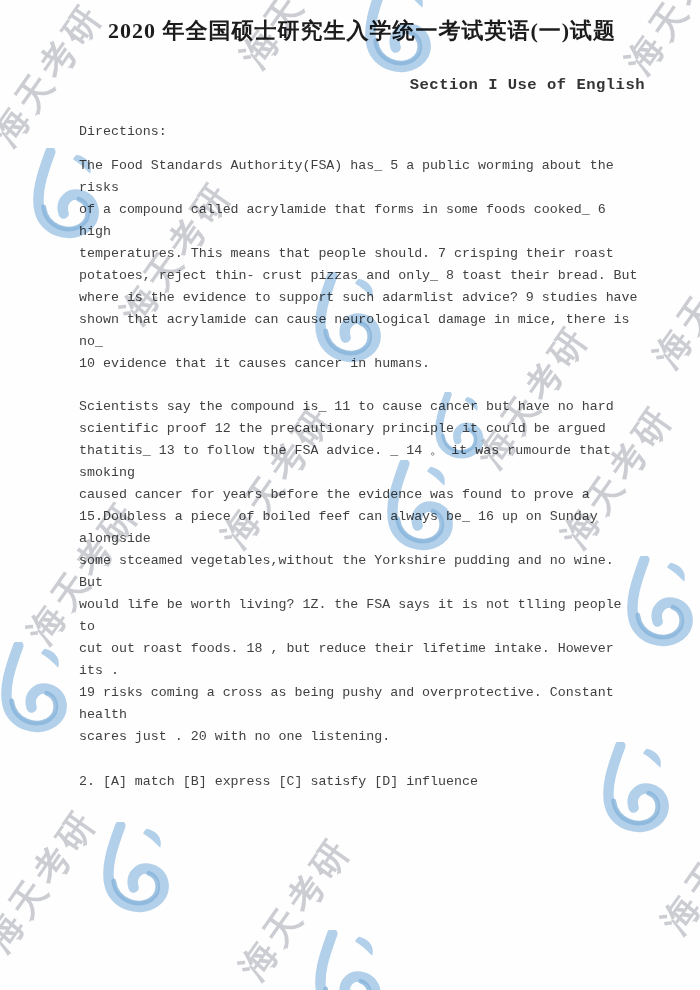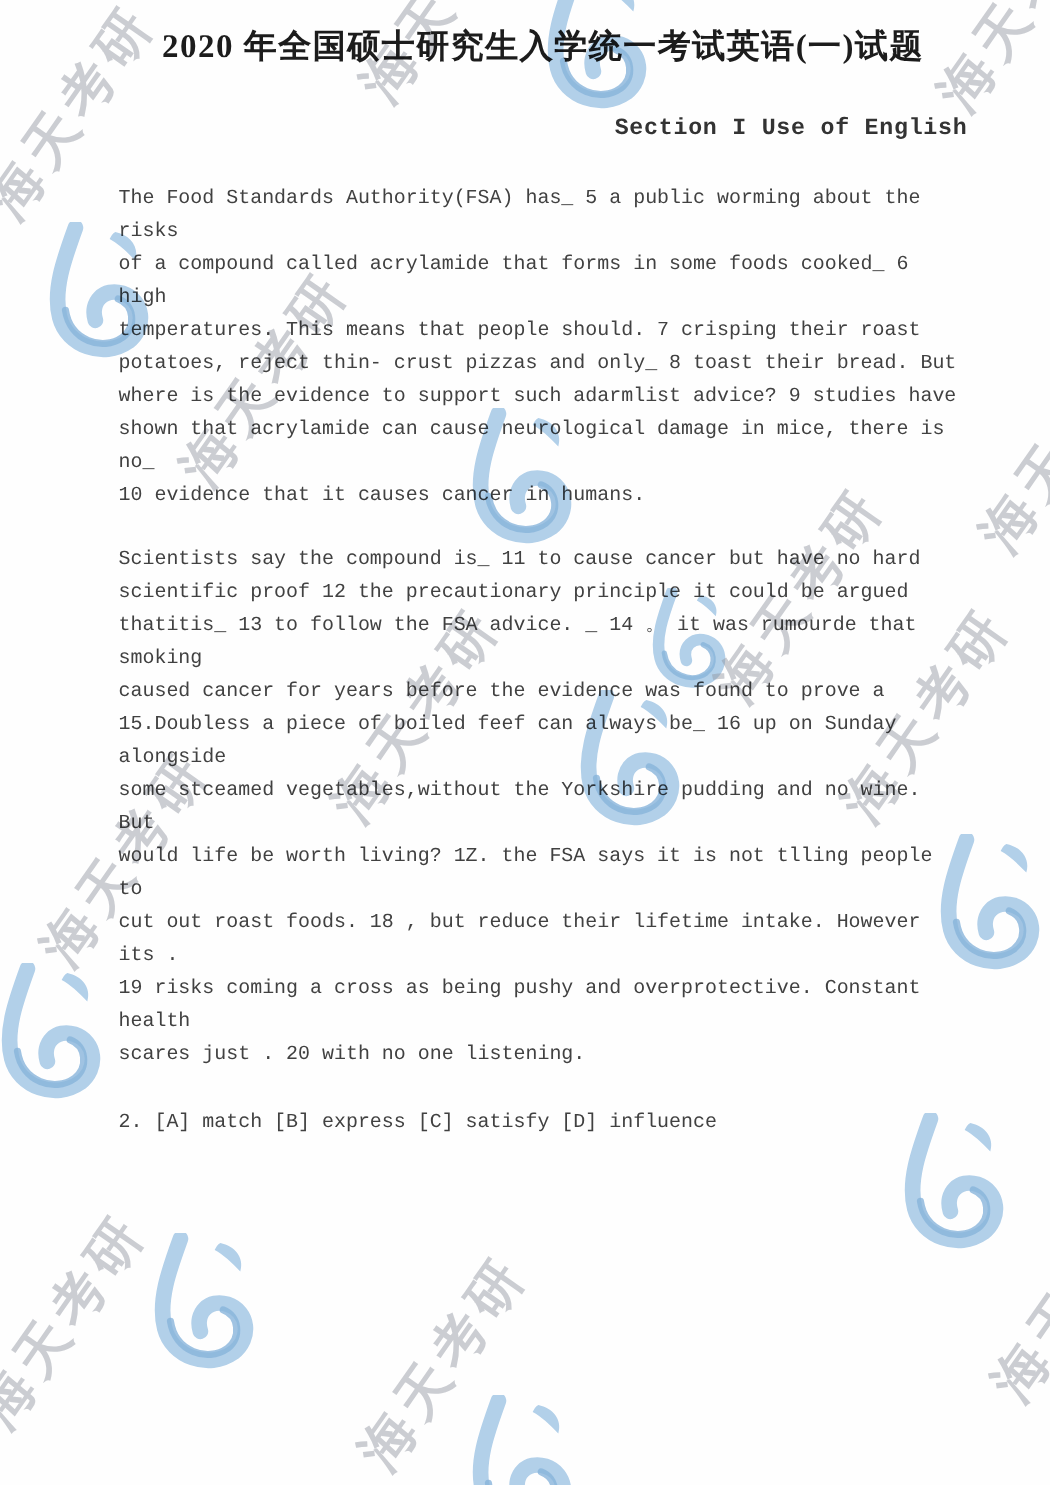--- a/index.html
+++ b/index.html
@@ -132,20 +132,21 @@
     <div class="wm-text" style="left:214px;top:884px;">海天考研</div>
     <div class="wm-text" style="left:636px;top:838px;">海天考研</div>
   </div>
 
   <div class="content">
 
     <h1 class="doc-title">2020 年全国硕士研究生入学统一考试英语(一)试题</h1>
 
     <h2 class="section-heading">Section I Use of English</h2>
 
+    <p class="body-text directions-label">Directions:</p>
 
 
 
 
     <p class="body-text">The Food Standards Authority(FSA) has_ 5 a public worming about the risks
 of a compound called acrylamide that forms in some foods cooked_ 6 high
 temperatures. This means that people should. 7 crisping their roast
 potatoes, reject thin- crust pizzas and only_ 8 toast their bread. But
 where is the evidence to support such adarmlist advice? 9 studies have
 shown that acrylamide can cause neurological damage in mice, there is no_

